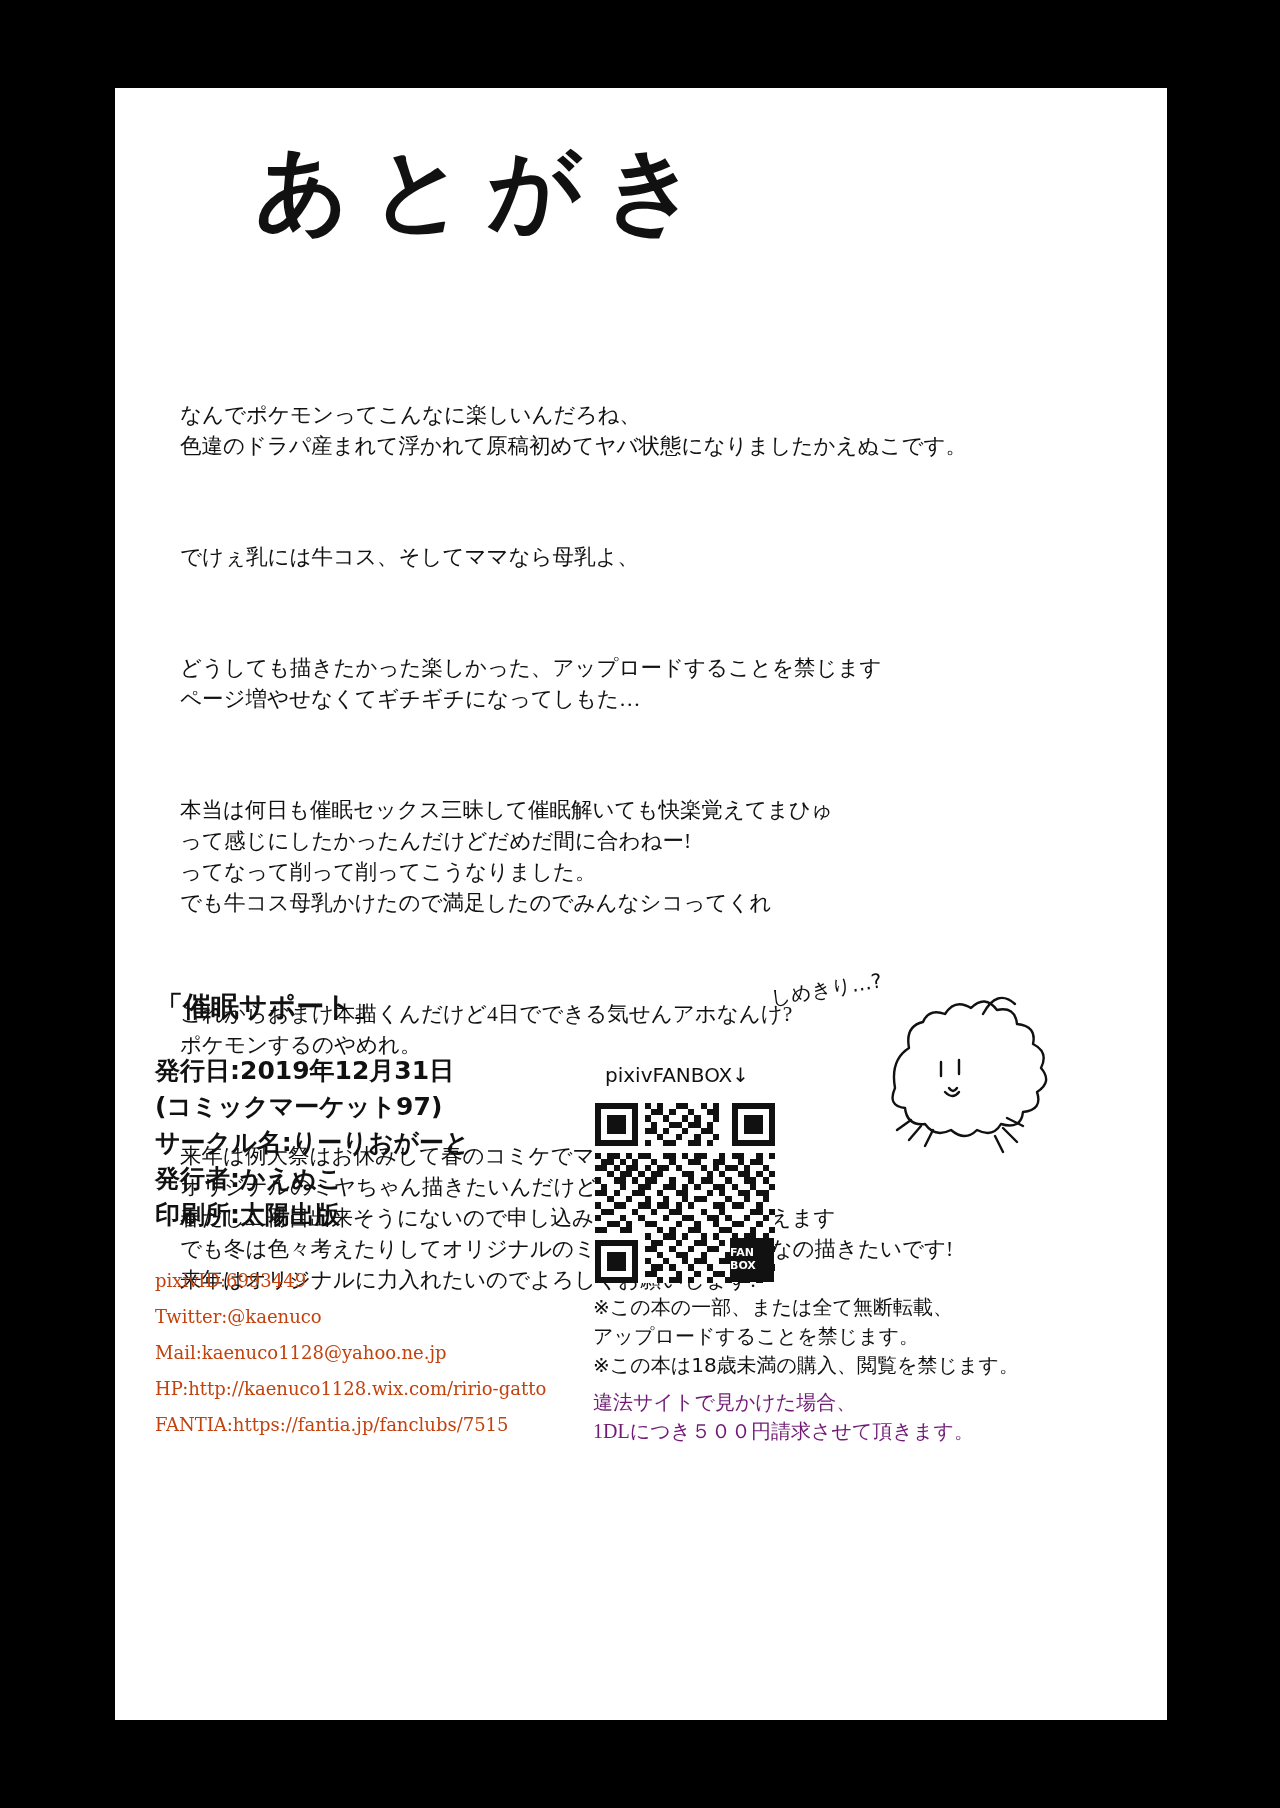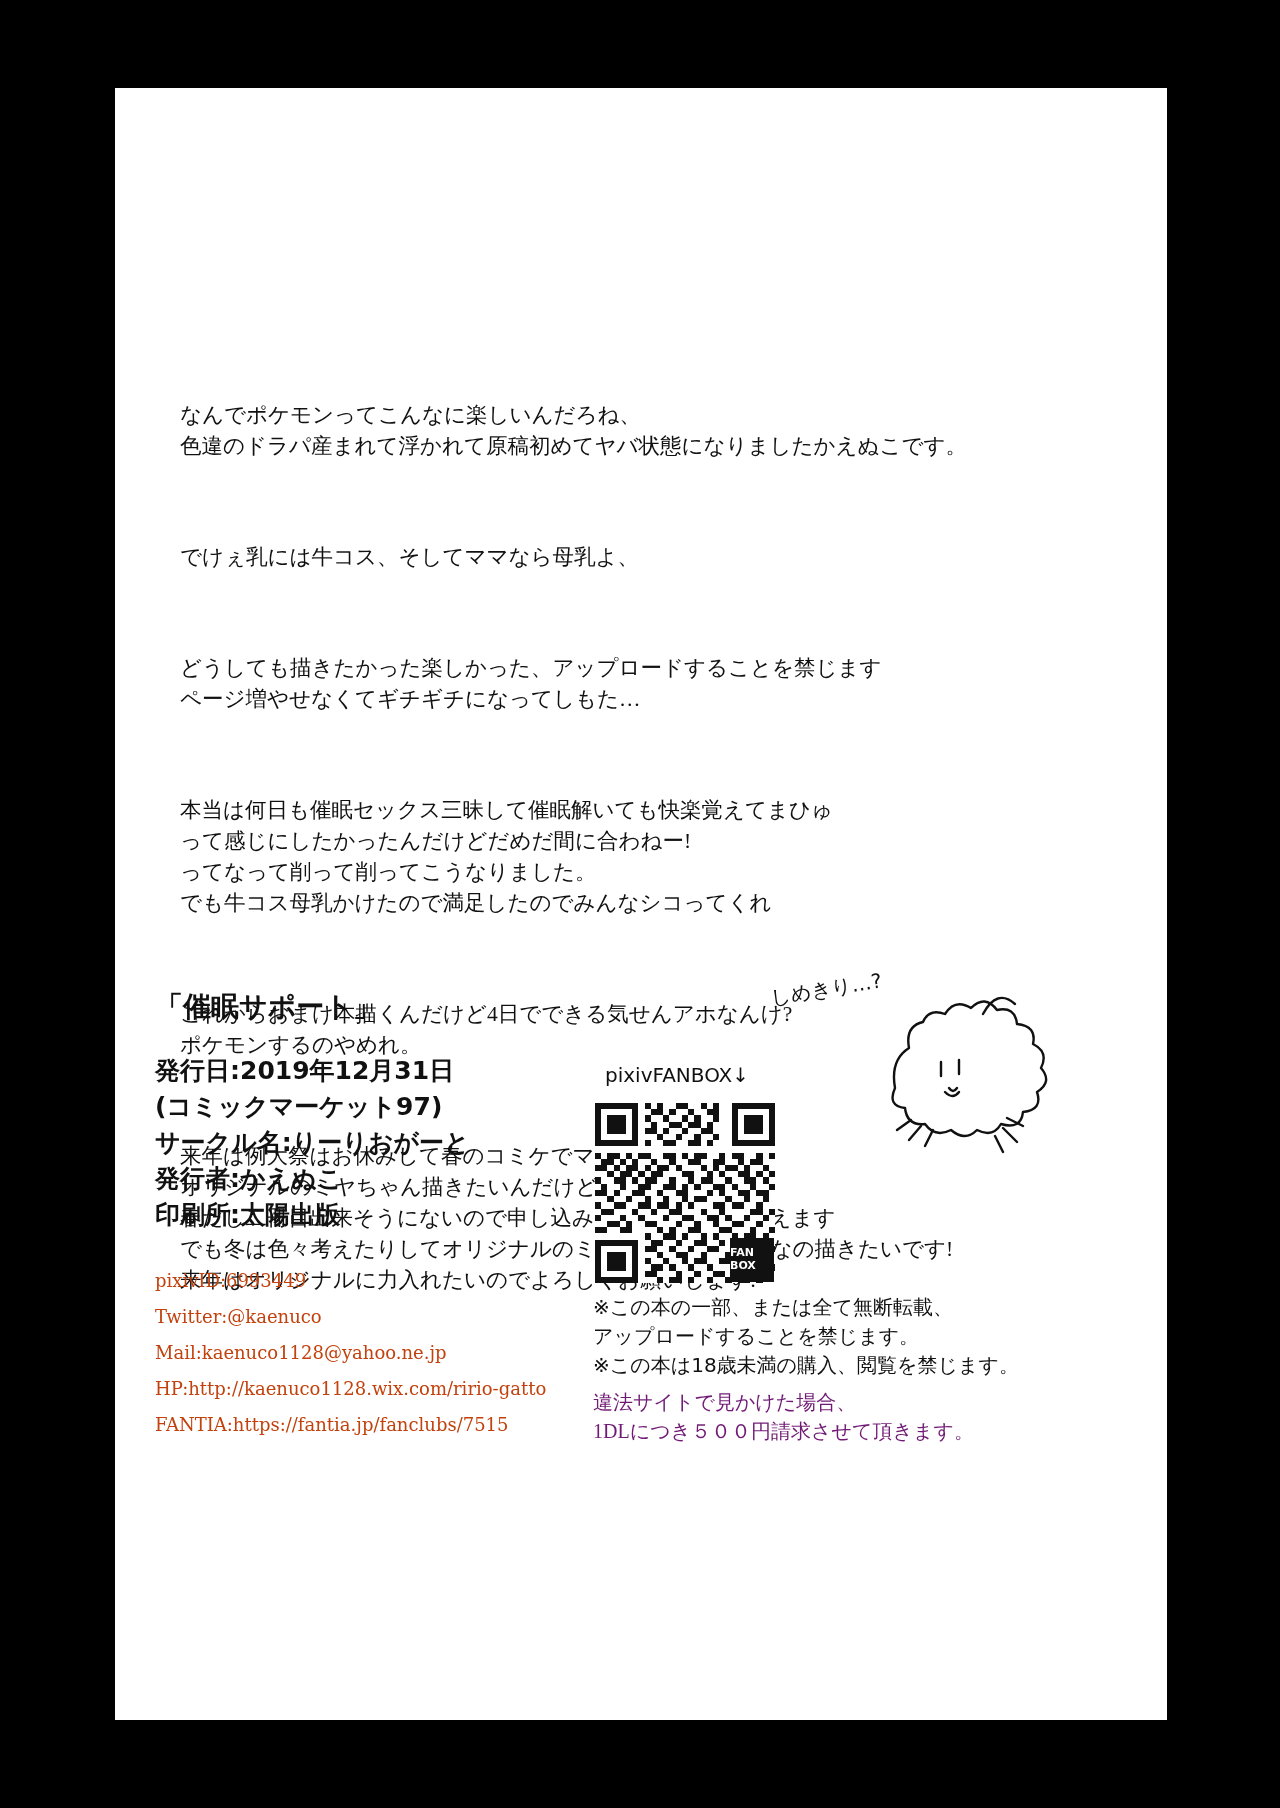--- a/index.html
+++ b/index.html
@@ -148,20 +148,21 @@
     color: #111111;
     transform: rotate(-9deg);
     white-space: nowrap;
   }
 </style>
 </head>
 <body>
 
 <div class="page">
 
+  <div class="title">あとがき</div>
 
   <div class="body-text">
     <span class="blk">なんでポケモンってこんなに楽しいんだろね、
 色違のドラパ産まれて浮かれて原稿初めてヤバ状態になりましたかえぬこです。</span>
     <span class="blk">でけぇ乳には牛コス、そしてママなら母乳よ、</span>
     <span class="blk">どうしても描きたかった楽しかった、アップロードすることを禁じます
 ページ増やせなくてギチギチになってしもた…</span>
     <span class="blk">本当は何日も催眠セックス三昧して催眠解いても快楽覚えてまひゅ
 って感じにしたかったんだけどだめだ間に合わねー!
 ってなって削って削ってこうなりました。

